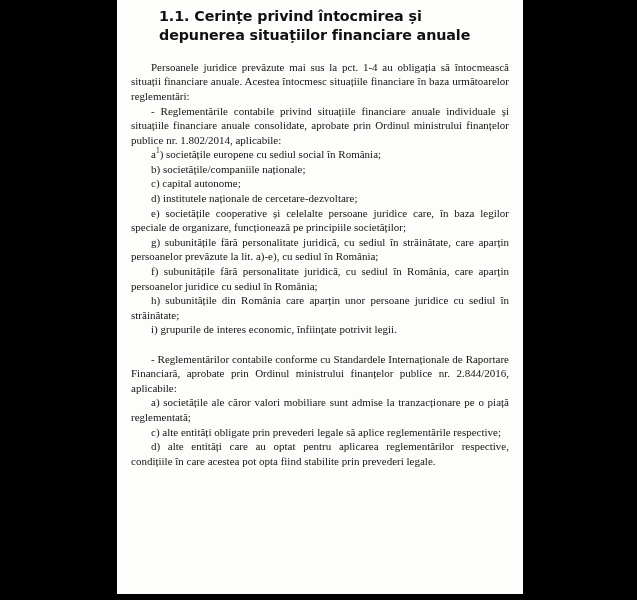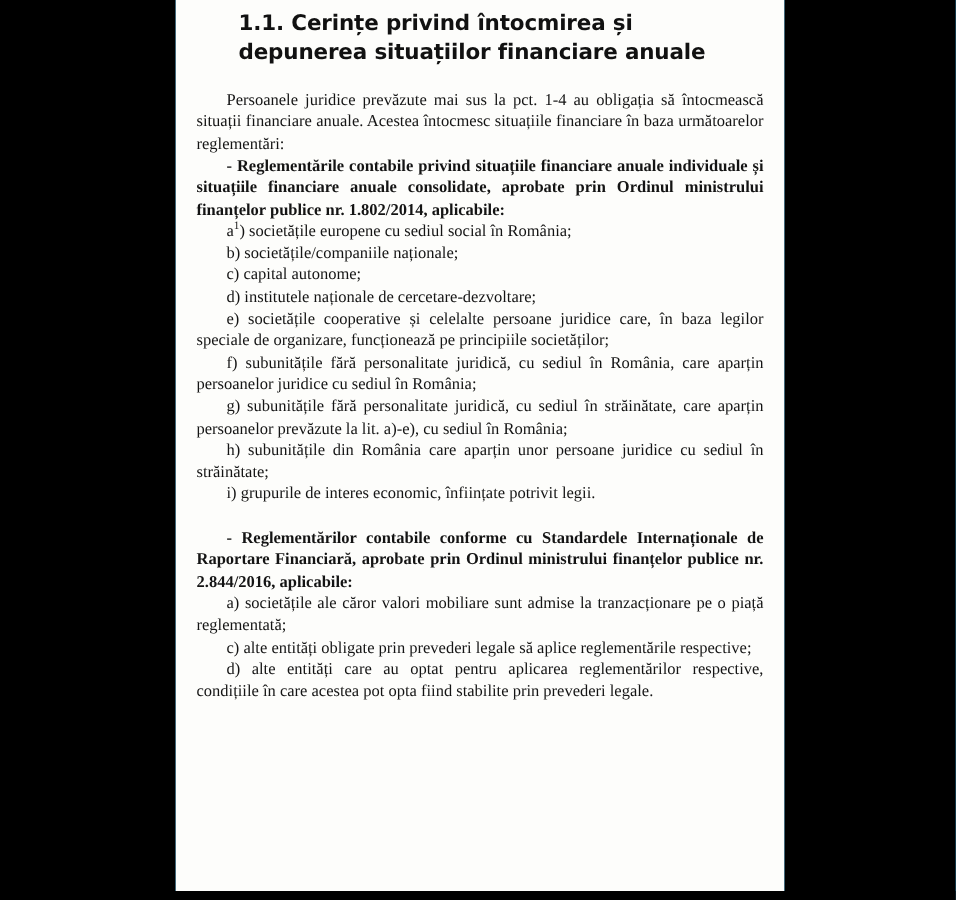--- a/index.html
+++ b/index.html
@@ -11,21 +11,21 @@
   body {
     width: 637px;
     height: 600px;
     overflow: hidden;
     font-family: "Liberation Serif", serif;
   }
   .scan-viewport {
     position: relative;
     width: 637px;
     height: 600px;
-    background: #0ea5e9;
+    background: #5eead4;
   }
   
   .page-sheet {
     position: absolute;
     left: 117px;
     top: 0px;
     width: 406px;
     height: 594px;
     background: #fdfdfb;
     overflow: hidden;
@@ -72,21 +72,21 @@
   p.para {
     margin: 0;
     font-size: 11px;
     line-height: 14.6px;
     color: #141414;
     text-align: justify;
     text-indent: 20px;
     hyphens: none;
   }
   p.para.bold {
-    font-weight: bold;
+    font-weight: normal;
   }
   p.spacer {
     margin: 0;
     height: 14.6px;
   }
   sup {
     font-size: 0.68em;
     vertical-align: super;
     line-height: 0;
   }
@@ -99,22 +99,22 @@
   <div class="page-sheet">
     <h1 class="doc-heading">1.1. Cerințe privind întocmirea și depunerea situațiilor financiare anuale</h1>
     <div class="body-block">
         <p class="para">Persoanele juridice prevăzute mai sus la pct. 1-4 au obligația să întocmească situații financiare anuale. Acestea întocmesc situațiile financiare în baza următoarelor reglementări:</p>
         <p class="para bold">- Reglementările contabile privind situațiile financiare anuale individuale și situațiile financiare anuale consolidate, aprobate prin Ordinul ministrului finanțelor publice nr. 1.802/2014, aplicabile:</p>
         <p class="para">a<sup>1</sup>) societățile europene cu sediul social în România;</p>
         <p class="para">b) societățile/companiile naționale;</p>
         <p class="para">c) capital autonome;</p>
         <p class="para">d) institutele naționale de cercetare-dezvoltare;</p>
         <p class="para">e) societățile cooperative și celelalte persoane juridice care, în baza legilor speciale de organizare, funcționează pe principiile societăților;</p>
+        <p class="para">g) subunitățile fără personalitate juridică, cu sediul în străinătate, care aparțin persoanelor prevăzute la lit. a)-e), cu sediul în România;</p>
         <p class="para">f) subunitățile fără personalitate juridică, cu sediul în România, care aparțin persoanelor juridice cu sediul în România;</p>
-        <p class="para">g) subunitățile fără personalitate juridică, cu sediul în străinătate, care aparțin persoanelor prevăzute la lit. a)-e), cu sediul în România;</p>
         <p class="para">h) subunitățile din România care aparțin unor persoane juridice cu sediul în străinătate;</p>
         <p class="para">i) grupurile de interes economic, înființate potrivit legii.</p>
         <p class="spacer"></p>
         <p class="para bold">- Reglementărilor contabile conforme cu Standardele Internaționale de Raportare Financiară, aprobate prin Ordinul ministrului finanțelor publice nr. 2.844/2016, aplicabile:</p>
         <p class="para">a) societățile ale căror valori mobiliare sunt admise la tranzacționare pe o piață reglementată;</p>
         <p class="para">c) alte entități obligate prin prevederi legale să aplice reglementările respective;</p>
         <p class="para">d) alte entități care au optat pentru aplicarea reglementărilor respective, condițiile în care acestea pot opta fiind stabilite prin prevederi legale.</p>
       </div>
   </div>
 

